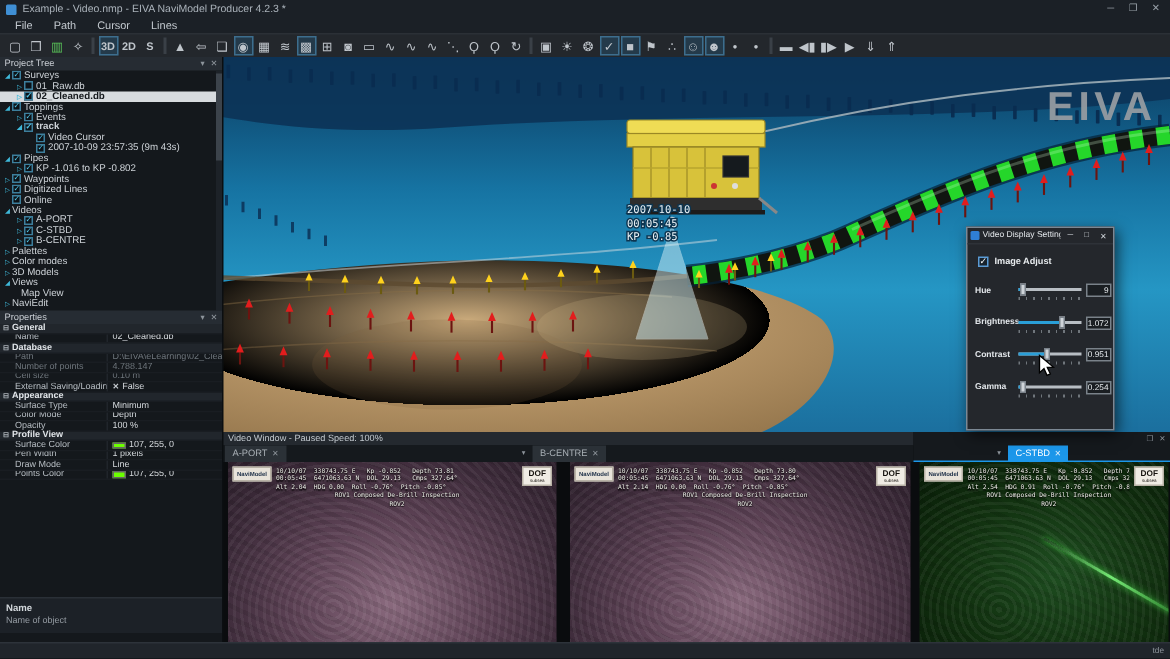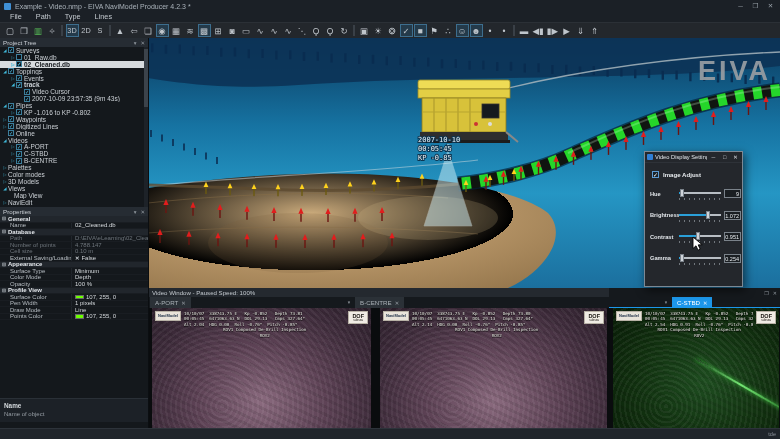--- a/index.html
+++ b/index.html
@@ -14,21 +14,21 @@
 .wctrls{margin-left:auto;display:flex;padding-right:2px}
 .wc{width:15px;text-align:center;font-size:6.5px;color:#98a0a8;line-height:12px}
 
 
 #menubar{left:0;top:12px;width:780px;height:10px;background:#1b2026;display:flex;align-items:center;padding-left:3px}
 .mi{font-size:7.3px;color:#c3c9cf;padding:0 7px;line-height:10px}
 
 
 #toolbar{left:0;top:22px;width:780px;height:16px;background:#23272c;border-top:1px solid #2b3036;display:flex;align-items:center;padding-left:3px;overflow:hidden}
 .tbi{min-width:13px;height:13px;display:inline-flex;align-items:center;justify-content:center;font-size:8.5px;color:#bfc5cb;margin:0 .5px;border:1px solid transparent;flex:none}
-.tbi.txt{font-size:7.3px;font-weight:normal}
+.tbi.txt{font-size:7.3px;font-weight:bold}
 .tbi.green{color:#58c158}
 .tbi.on{background:#243a4a;border-color:#3d6e8e}
 .tbi.sep{min-width:2px;width:2px;height:11px;background:#3a4047;border:none;margin:0 2px}
 
 
 #leftcol{left:0;top:38px;width:148px;bottom:11px;background:#14181c}
 .phead{height:9px;background:#262c33;display:flex;align-items:center;padding:0 3px;color:#c9ced4;font-size:6.2px}
 .phicons{margin-left:auto;display:flex;gap:4px;font-size:5.5px;color:#8d949b}
 #treepanel{position:absolute;left:0;top:0;right:0;height:169px}
 #tree{position:absolute;left:0;top:9px;right:4px;height:160px;overflow:hidden}
@@ -125,21 +125,21 @@
     <span class="wc">─</span>
     <span class="wc">❐</span>
     <span class="wc">✕</span>
   </span>
 </div>
 
 <div id="menubar" class="abs">
 
 <span class="mi">File</span>
     <span class="mi">Path</span>
-    <span class="mi">Type</span>
+    <span class="mi">Cursor</span>
     <span class="mi">Lines</span>
   </div>
 
 <div id="toolbar" class="abs">
 
 <span class="tbi">▢</span>
     <span class="tbi">❒</span>
     <span class="tbi green">▥</span>
     <span class="tbi">✧</span>
     <span class="tbi sep"></span>

